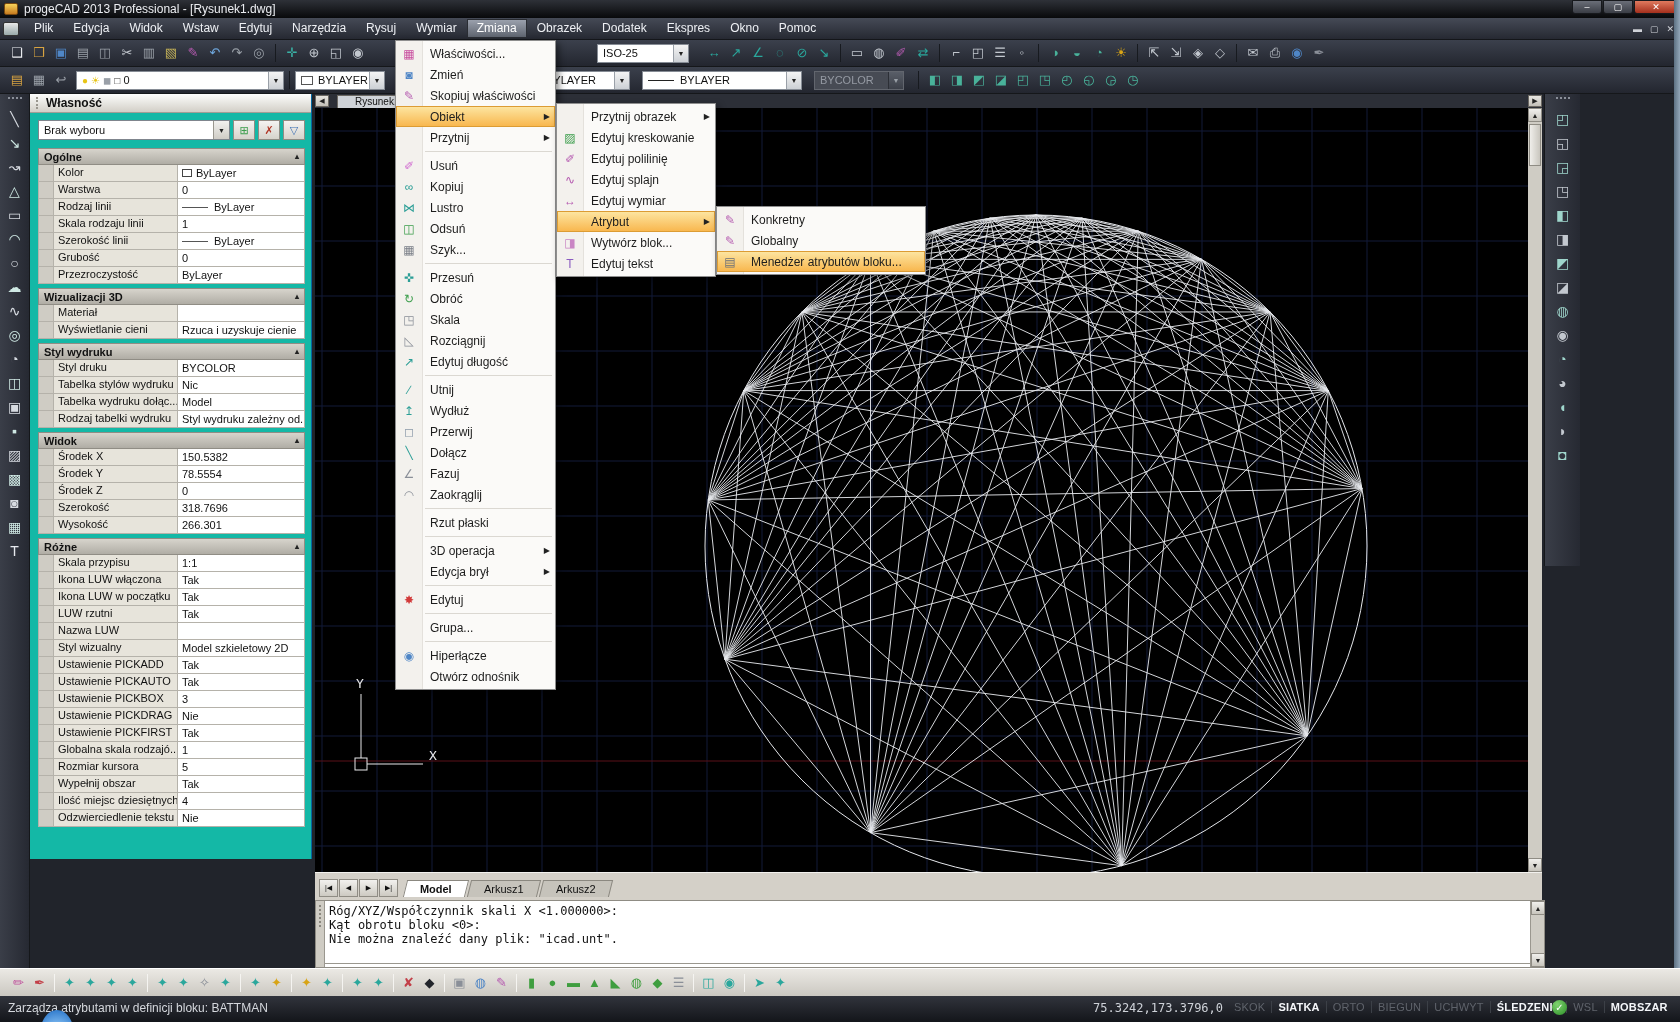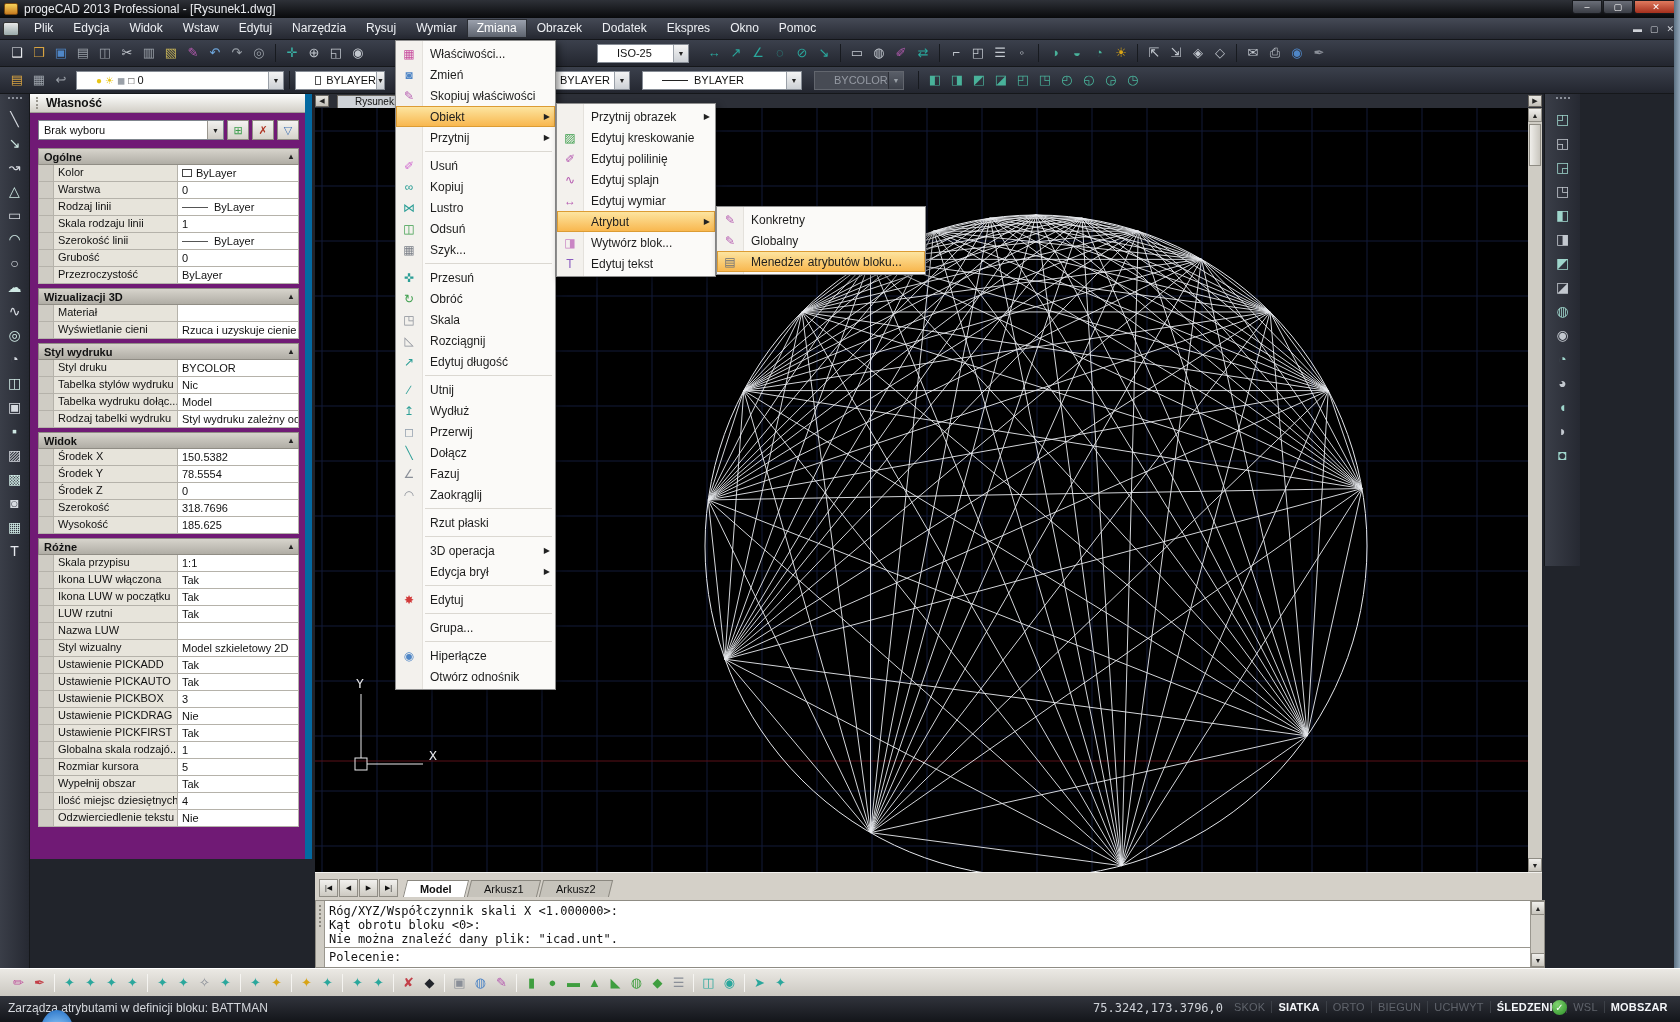--- a/index.html
+++ b/index.html
@@ -19,38 +19,38 @@
   .mbi{padding:2px 10px 3px;cursor:default;}
   .mbi.active{background:linear-gradient(#9aa0ac,#5f6570);border:1px solid #2a2d33;padding:1px 9px 2px;color:#fff;}
   .mdictl{position:absolute;right:6px;display:flex;gap:8px;color:#cfd2d8;font-size:9px;}
 
   
   .toolbar{position:absolute;left:0;width:1680px;height:27px;background:linear-gradient(#3b404c,#23262f);border-bottom:1px solid #15171a;display:flex;align-items:center;padding-left:6px;}
   #toolbar1{top:40px;} #toolbar2{top:67px;}
   .icons{display:flex;align-items:center;justify-content:space-between;}
   .tbi{display:inline-block;width:22px;height:20px;line-height:20px;text-align:center;font-size:13px;cursor:default;}
   .vsep{width:1px;height:18px;background:#565b66;margin:0 5px;border-right:1px solid #171a1f;}
-  .tcombo{height:19px;background:#fff;border:1px solid #868c95;display:inline-flex;align-items:center;font-size:11px;color:#111;padding-left:19px;white-space:nowrap;}
+  .tcombo{height:19px;background:#fff;border:1px solid #868c95;display:inline-flex;align-items:center;font-size:11px;color:#111;padding-left:5px;white-space:nowrap;}
   .tcombo .ca{width:15px;height:17px;background:linear-gradient(#f4f4f4,#ccd0d5);border-left:1px solid #9aa0a8;margin-left:auto;font-size:7px;display:flex;align-items:center;justify-content:center;color:#222;}
   .tcombo.disabled{background:#474b54;color:#959aa3;border-color:#62666e;}
   .tcombo.disabled .ca{background:linear-gradient(#595e68,#3c4049);color:#9aa0a8;border-color:#2c2f36;}
   .mini{font-size:10px;margin-right:3px;}
   .dash{display:inline-block;width:26px;border-top:1px solid #222;margin-right:6px;}
   .dash.lite{border-color:#555;}
   .swatch{display:inline-block;width:12px;height:9px;background:#fff;border:1px solid #555;margin-right:5px;}
 
   
   .leftstrip{position:absolute;left:0;top:94px;width:30px;height:874px;background:linear-gradient(90deg,#3a3e48,#262932);border-right:1px solid #15171a;display:flex;flex-direction:column;align-items:center;padding-top:3px;}
   .grip{width:14px;height:6px;border-top:2px dotted #8b909a;margin-bottom:4px;}
   .sti{width:24px;height:24px;line-height:24px;text-align:center;font-size:14px;cursor:default;}
   .rightstrip{position:absolute;left:1544px;top:94px;width:36px;height:472px;background:linear-gradient(90deg,#3a3e48,#262932);border-left:1px solid #15171a;display:flex;flex-direction:column;align-items:center;padding-top:3px;}
   .edgestrip{position:absolute;left:1674px;top:0;width:6px;height:996px;background:linear-gradient(90deg,#5d7183,#93a7b9);}
 
   
-  .props{position:absolute;left:30px;top:94px;width:282px;height:765px;background:#701a75;border-right:7px solid #0369a1;font-size:11px;color:#111;}
+  .props{position:absolute;left:30px;top:94px;width:282px;height:765px;background:#14b8a6;border-right:1px solid #0369a1;font-size:11px;color:#111;}
   .ptitle{height:19px;background:linear-gradient(#fdfdfc,#d2cfc7);border-bottom:1px solid #a19e96;display:flex;align-items:center;font-weight:bold;font-size:12px;padding-left:16px;position:relative;}
   .ptitle::before{content:"";position:absolute;left:6px;top:3px;bottom:3px;width:3px;border-left:2px dotted #9a978f;}
   .pselrow{display:flex;gap:3px;padding:7px 6px 4px 8px;align-items:center;}
   .pcombo{flex:1;height:20px;background:#fff;border:1px solid #7f858d;display:flex;align-items:center;padding-left:5px;font-size:11px;}
   .pcombo .ca{width:16px;height:18px;margin-left:auto;background:linear-gradient(#f2f1ef,#cfccc5);border-left:1px solid #9a978f;display:flex;align-items:center;justify-content:center;font-size:7px;color:#222;}
   .pbtn{width:22px;height:20px;background:linear-gradient(#f4f3f1,#d6d3cb);border:1px solid #8f8c84;font-size:11px;display:flex;align-items:center;justify-content:center;}
   .pgrid{margin:3px 6px 0 8px;}
   .psec{height:17px;background:linear-gradient(#d7d4cc,#b0ada5);border:1px solid #908d85;display:flex;align-items:center;font-weight:bold;padding:0 5px;margin-top:4px;}
   .psec .arr{margin-left:auto;font-size:8px;color:#222;}
   .prow{display:flex;height:17px;border:1px solid #b5b2aa;border-top:none;}
@@ -445,21 +445,21 @@
           <span class="gut"></span>
           <span class="pl">Szerokość</span>
           <span class="pv">
             <span>318.7696</span>
           </span>
         </div>
         <div class="prow">
           <span class="gut"></span>
           <span class="pl">Wysokość</span>
           <span class="pv">
-            <span>185.625</span>
+            <span>266.301</span>
           </span>
         </div>
         <div class="psec">
           <span>Różne</span>
           <span class="arr">▴</span>
         </div>
         <div class="prow">
           <span class="gut"></span>
           <span class="pl">Skala przypisu</span>
           <span class="pv">
@@ -785,21 +785,20 @@
 
   <div class="cmd">
     <div class="cmdgrip"></div>
     <div class="cmdbody">
       <div class="cmdhist" id="cmd-history">
           <div>Róg/XYZ/Współczynnik skali X &lt;1.000000&gt;:</div>
           <div>Kąt obrotu bloku &lt;0&gt;:</div>
           <div>Nie można znaleźć dany plik: "icad.unt".</div>
         </div>
       <div class="cmdsep"></div>
-      <div class="cmdprompt">Polecenie:</div>
     </div>
     <div class="cmdscroll">
       <span class="sbtn">▲</span>
       <span class="sspace"></span>
       <span class="sbtn">▼</span>
     </div>
   </div>
 
   <div class="rightstrip">
     <div class="grip"></div>

